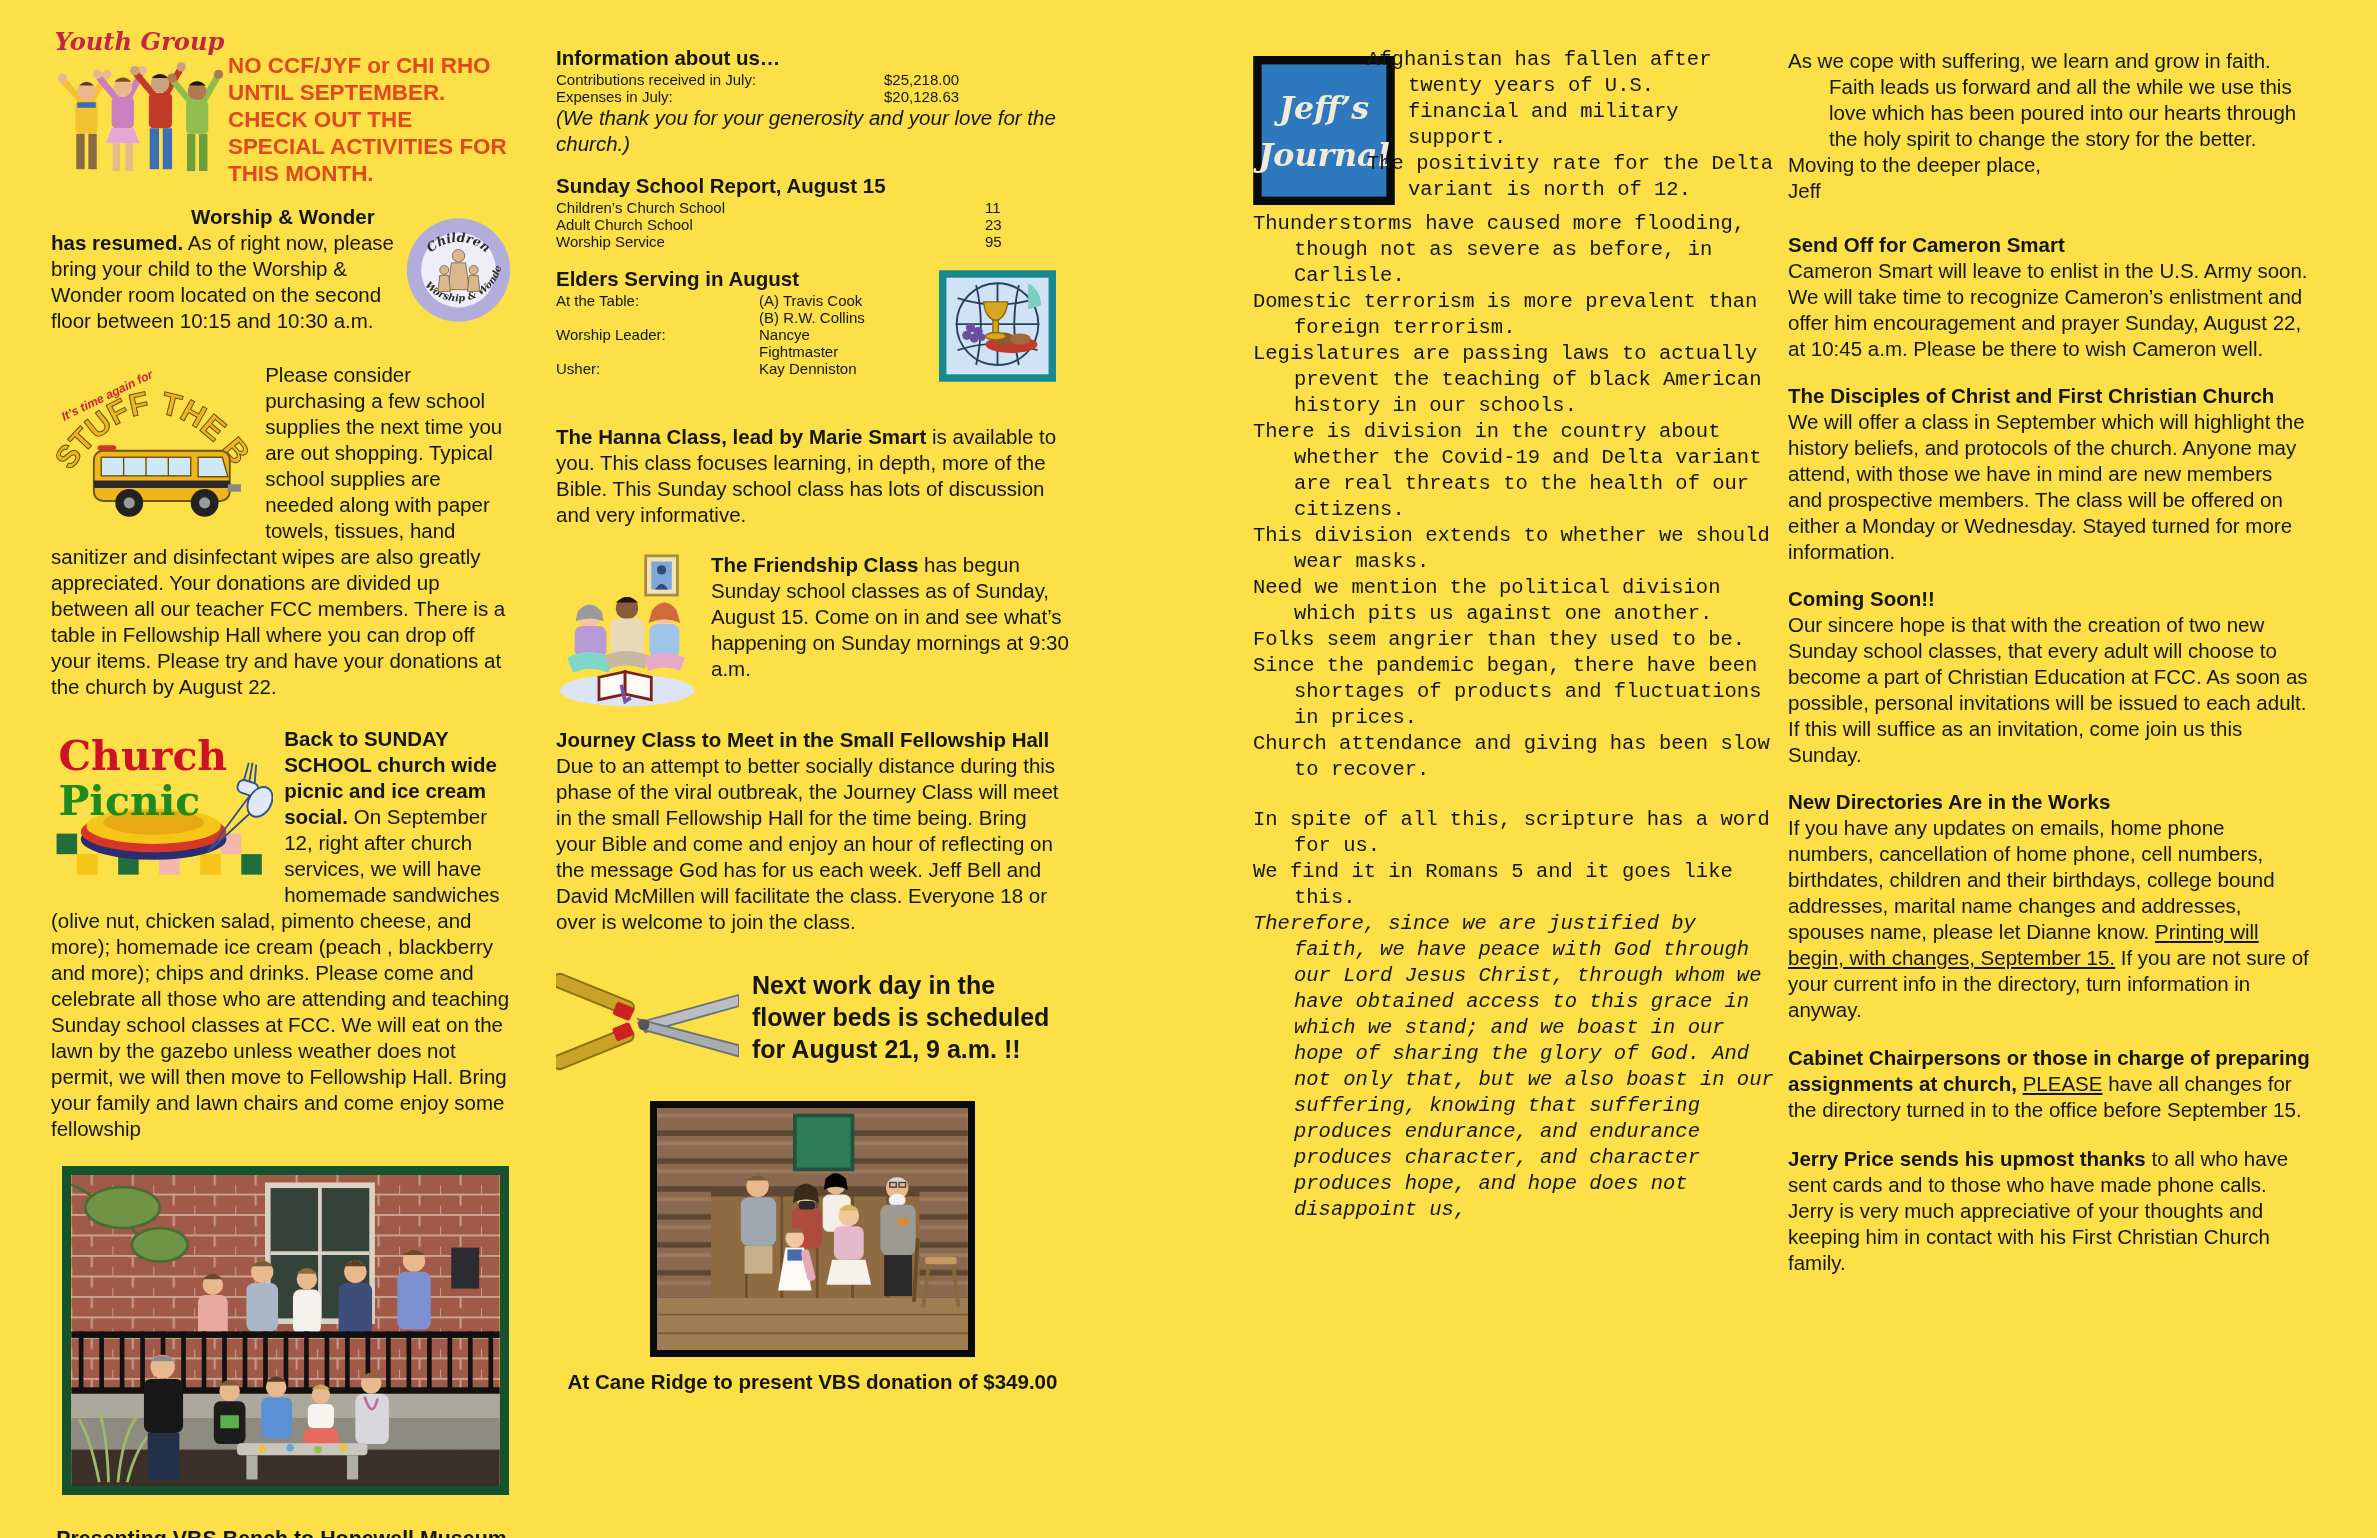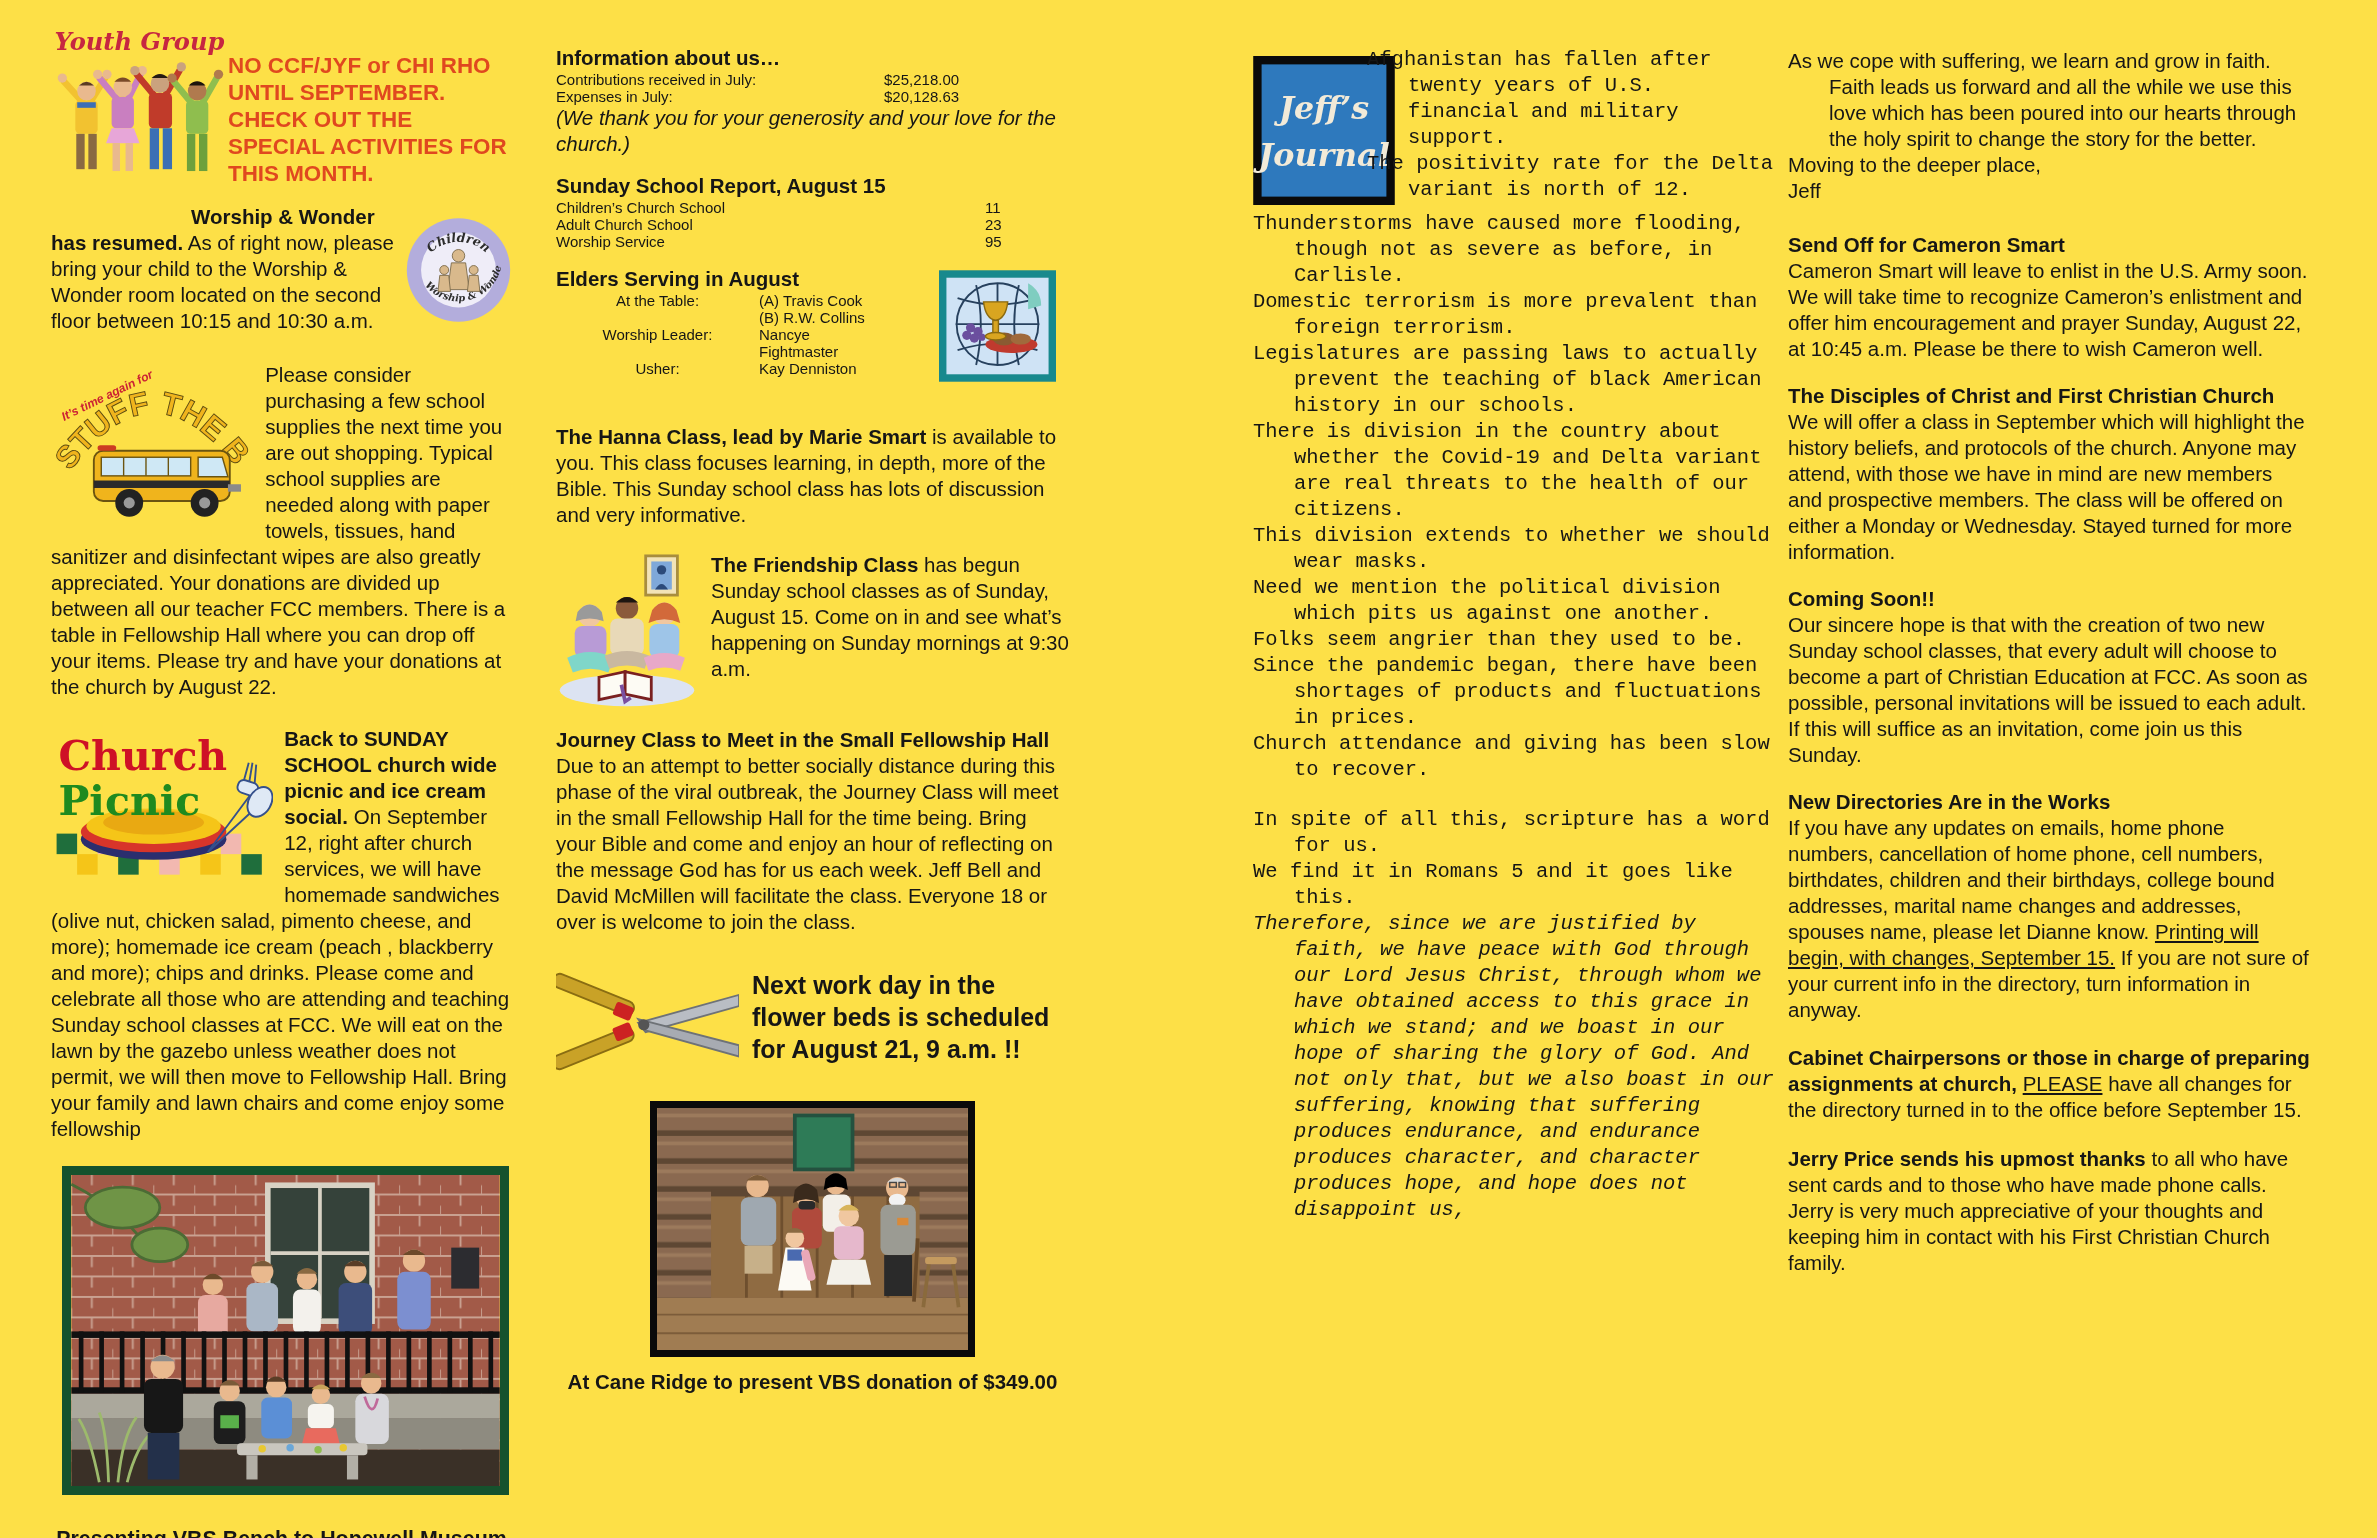--- a/index.html
+++ b/index.html
@@ -18,21 +18,21 @@
   .float-l{float:left;}
   .float-r{float:right;}
   .sec{margin-top:24px;}
   .kv{display:flex;}
   .kv .k{width:328px;}
   .kv .v{flex:1;}
   .ssrow{display:flex;}
   .ssrow .k{flex:1;}
   .ssrow .v{width:84px;}
   .elrow{display:flex;}
-  .elrow .k{width:203px;text-align:center;}
+  .elrow .k{width:203px;}
   .elrow .v{flex:1;}
   .note{font-style:italic;}
   h3{margin:0;font-size:20.5px;line-height:26px;font-weight:bold;}
   .h-gap{margin-top:16px;}
   .journal p{padding-left:41px;text-indent:-41px;font-family:Liberation Mono, monospace;}
   .journal .gap{margin-top:24px;}
   .verse{font-style:italic;padding-left:41px;text-indent:-41px;}
   .verse-cont{font-style:italic;margin-left:41px;}
   .hang{padding-left:41px;text-indent:-41px;}
   figure{margin:0;}

